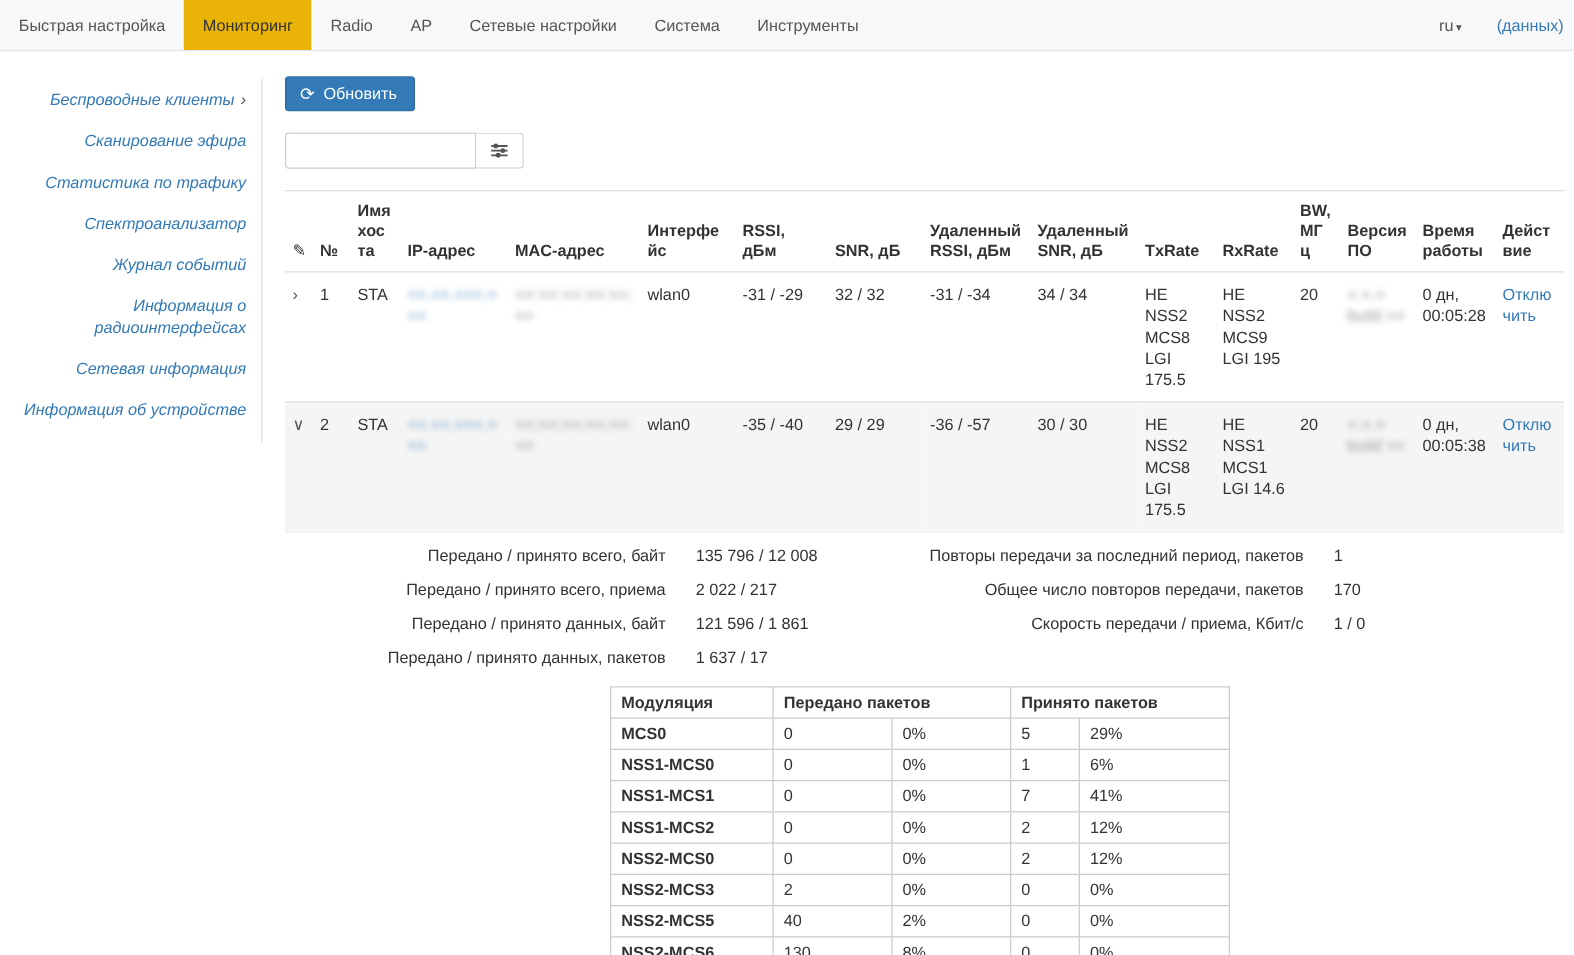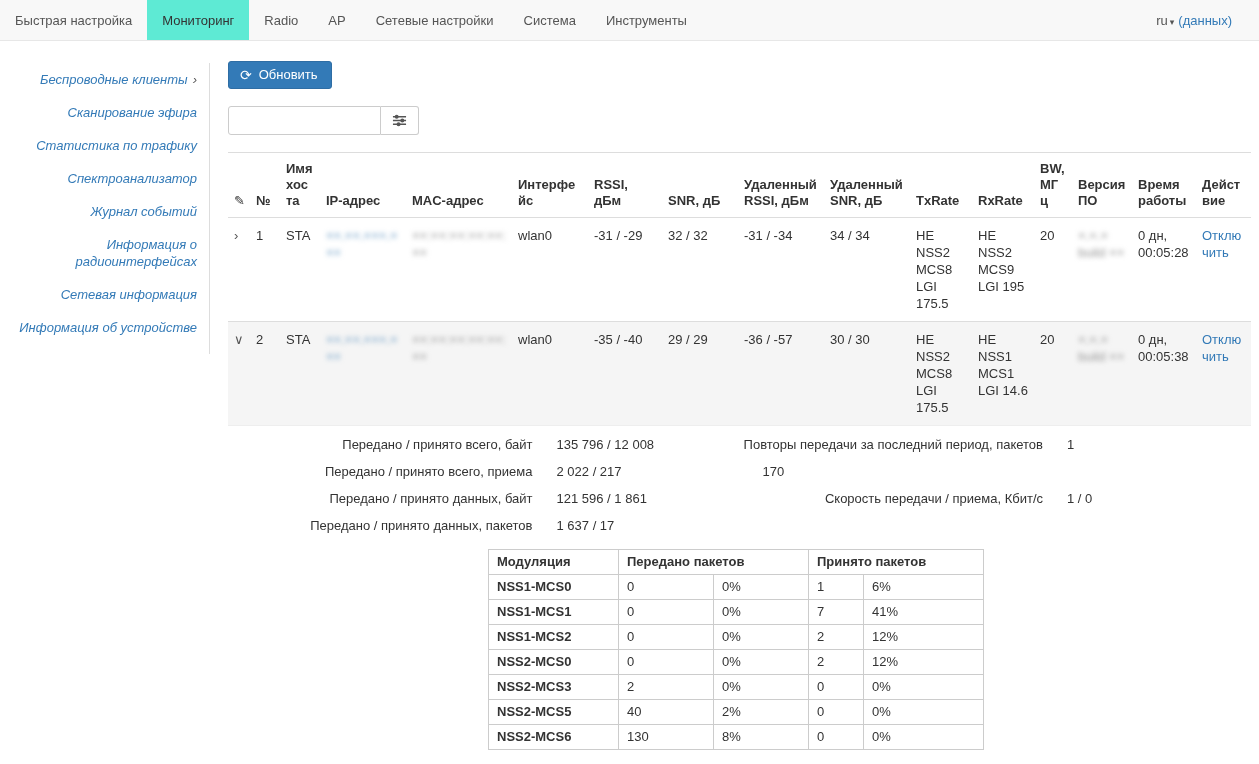--- a/index.html
+++ b/index.html
@@ -22,22 +22,22 @@
     border-bottom: 1px solid #e7e7e7;
     height: 41px;
   }
   .nav-tabs { display: flex; }
   .nav-tab {
     padding: 13px 15px 0 15px;
     color: #555;
     cursor: pointer;
     white-space: nowrap;
   }
-  .nav-tab.active { background: #5eead4; color: #333; }
-  .nav-right { display: flex; align-items: center; gap: 4px; padding-right: 27px; }
+  .nav-tab.active { background: #eab308; color: #333; }
+  .nav-right { display: flex; align-items: center; gap: 28px; padding-right: 8px; }
   .lang { color: #555; cursor: pointer; }
   .caret { font-size: 9px; color: #555; margin-left: 2px; }
   .logout { color: #337ab7; cursor: pointer; }
 
   
   .layout { display: flex; align-items: flex-start; }
   .sidebar { width: 210px; flex: none; padding-top: 22px; font-style: italic; }
   .side-menu { border-right: 1px solid #ddd; padding: 0 12px 10px 10px; }
   .side-item {
     color: #337ab7;
@@ -310,20 +310,21 @@
             <span class="stat-label">Передано / принято данных, пакетов</span>
             <span class="stat-value">1 637 / 17</span>
           </div>
       </div>
       <div class="details-col">
         <div class="stat">
             <span class="stat-label">Повторы передачи за последний период, пакетов</span>
             <span class="stat-value">1</span>
           </div>
         <div class="stat">
+            <span class="stat-label">Общее число повторов передачи, пакетов</span>
             <span class="stat-value">170</span>
           </div>
         <div class="stat">
             <span class="stat-label">Скорость передачи / приема, Кбит/с</span>
             <span class="stat-value">1 / 0</span>
           </div>
       </div>
     </div>
 
     
@@ -337,20 +338,27 @@
       </colgroup>
       <thead>
         <tr>
           <th>Модуляция</th>
           <th colspan="2">Передано пакетов</th>
           <th colspan="2">Принято пакетов</th>
         </tr>
       </thead>
       <tbody>
         <tr>
+            <td class="mod-name">MCS0</td>
+            <td>0</td>
+            <td>0%</td>
+            <td>5</td>
+            <td>29%</td>
+          </tr>
+        <tr>
             <td class="mod-name">NSS1-MCS0</td>
             <td>0</td>
             <td>0%</td>
             <td>1</td>
             <td>6%</td>
           </tr>
         <tr>
             <td class="mod-name">NSS1-MCS1</td>
             <td>0</td>
             <td>0%</td>

